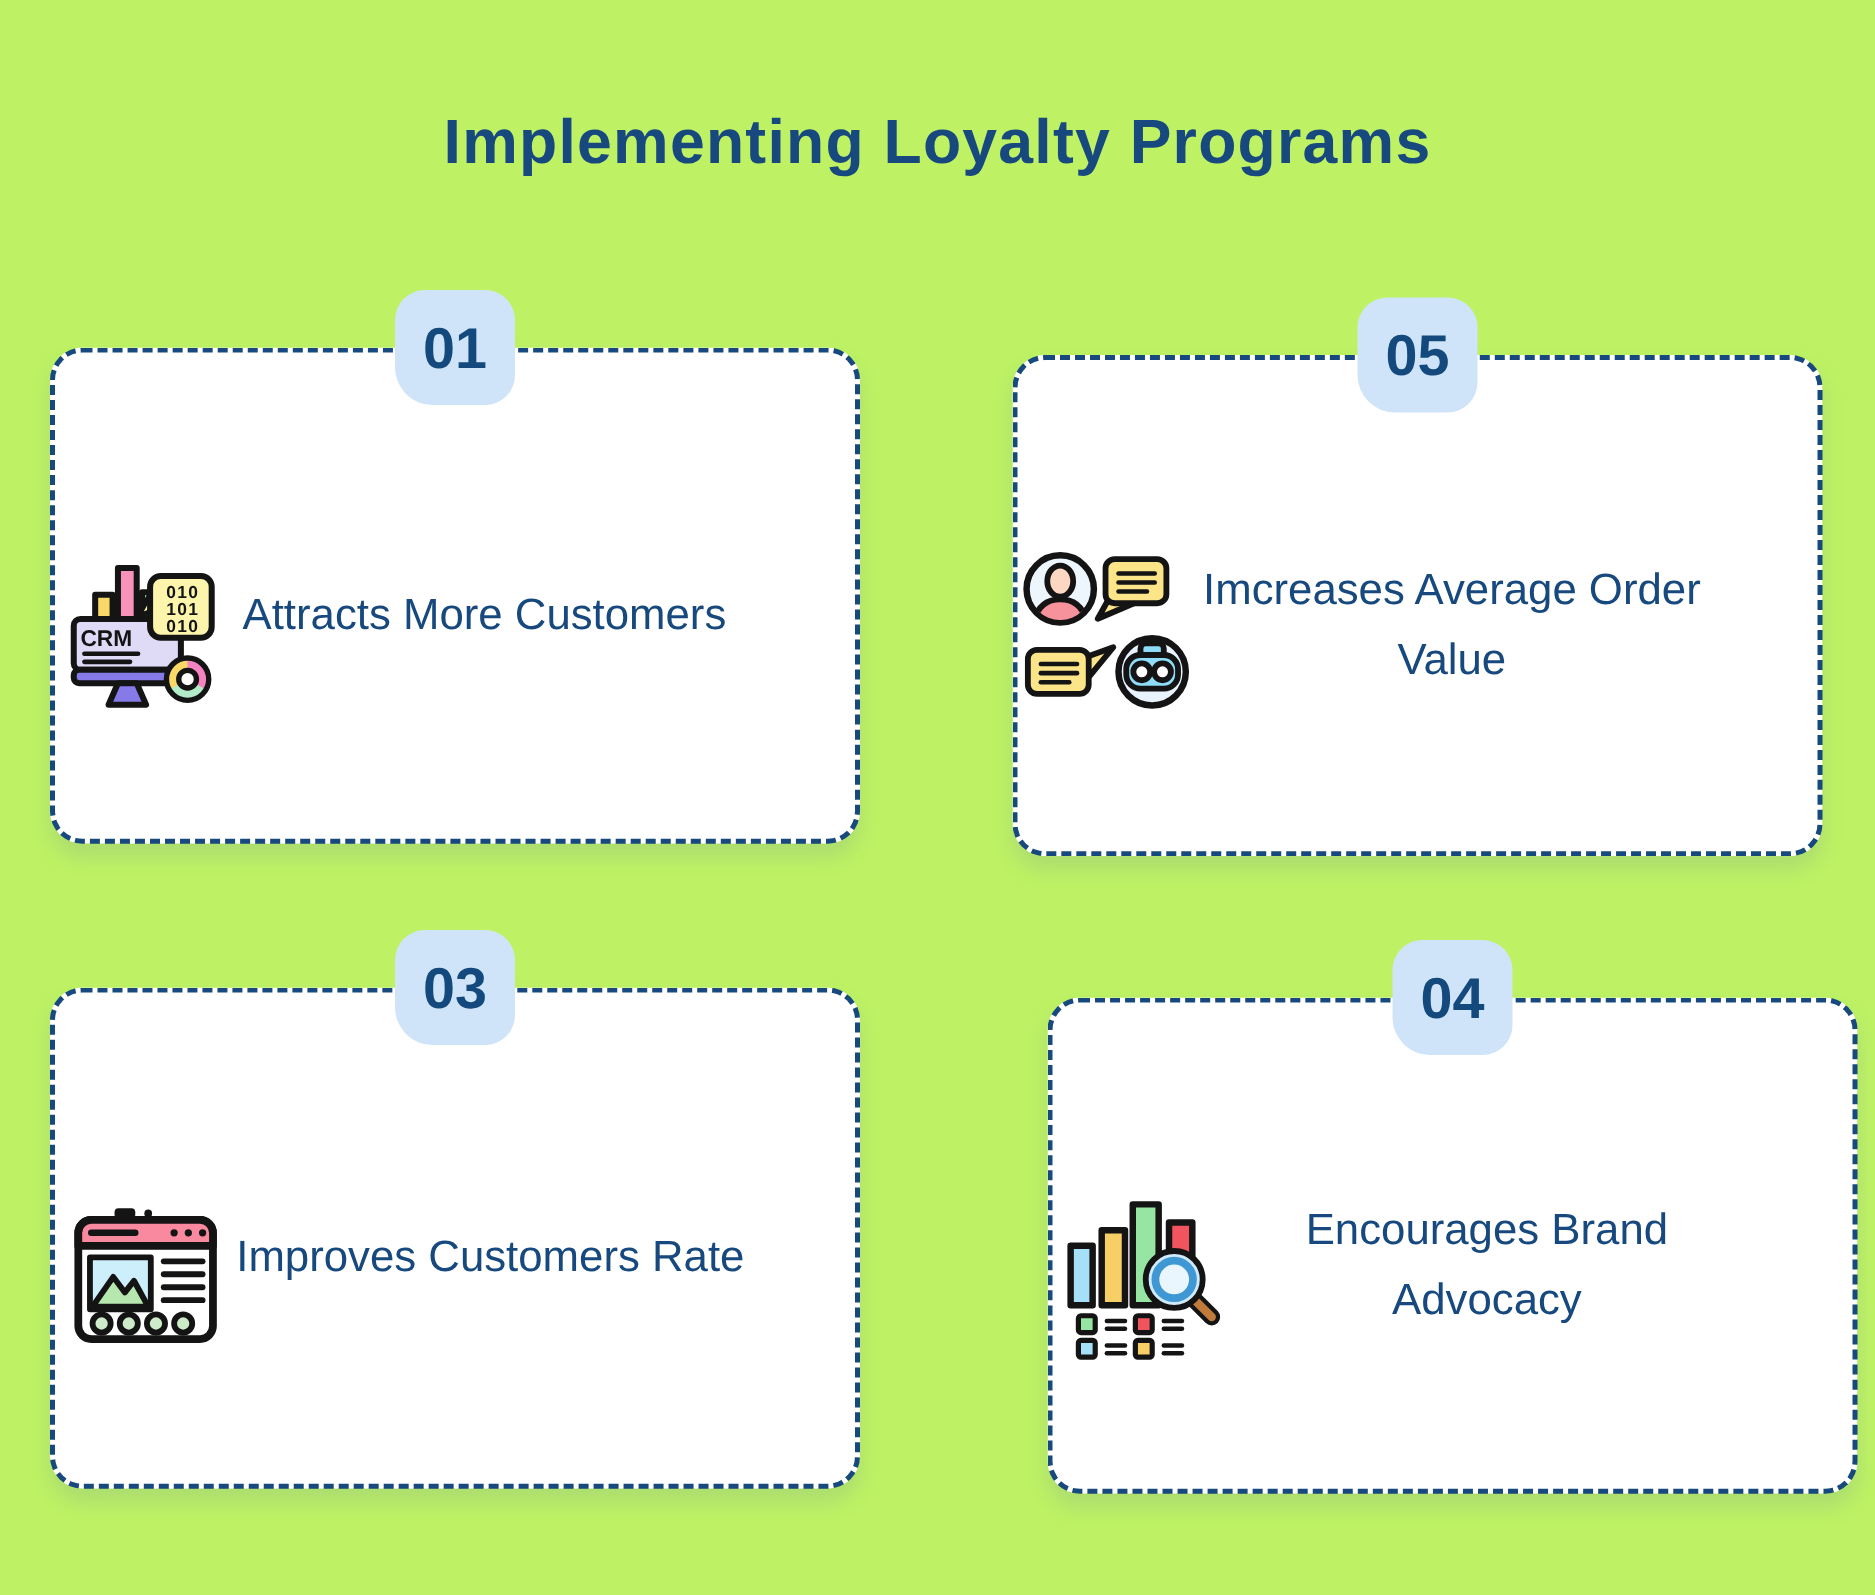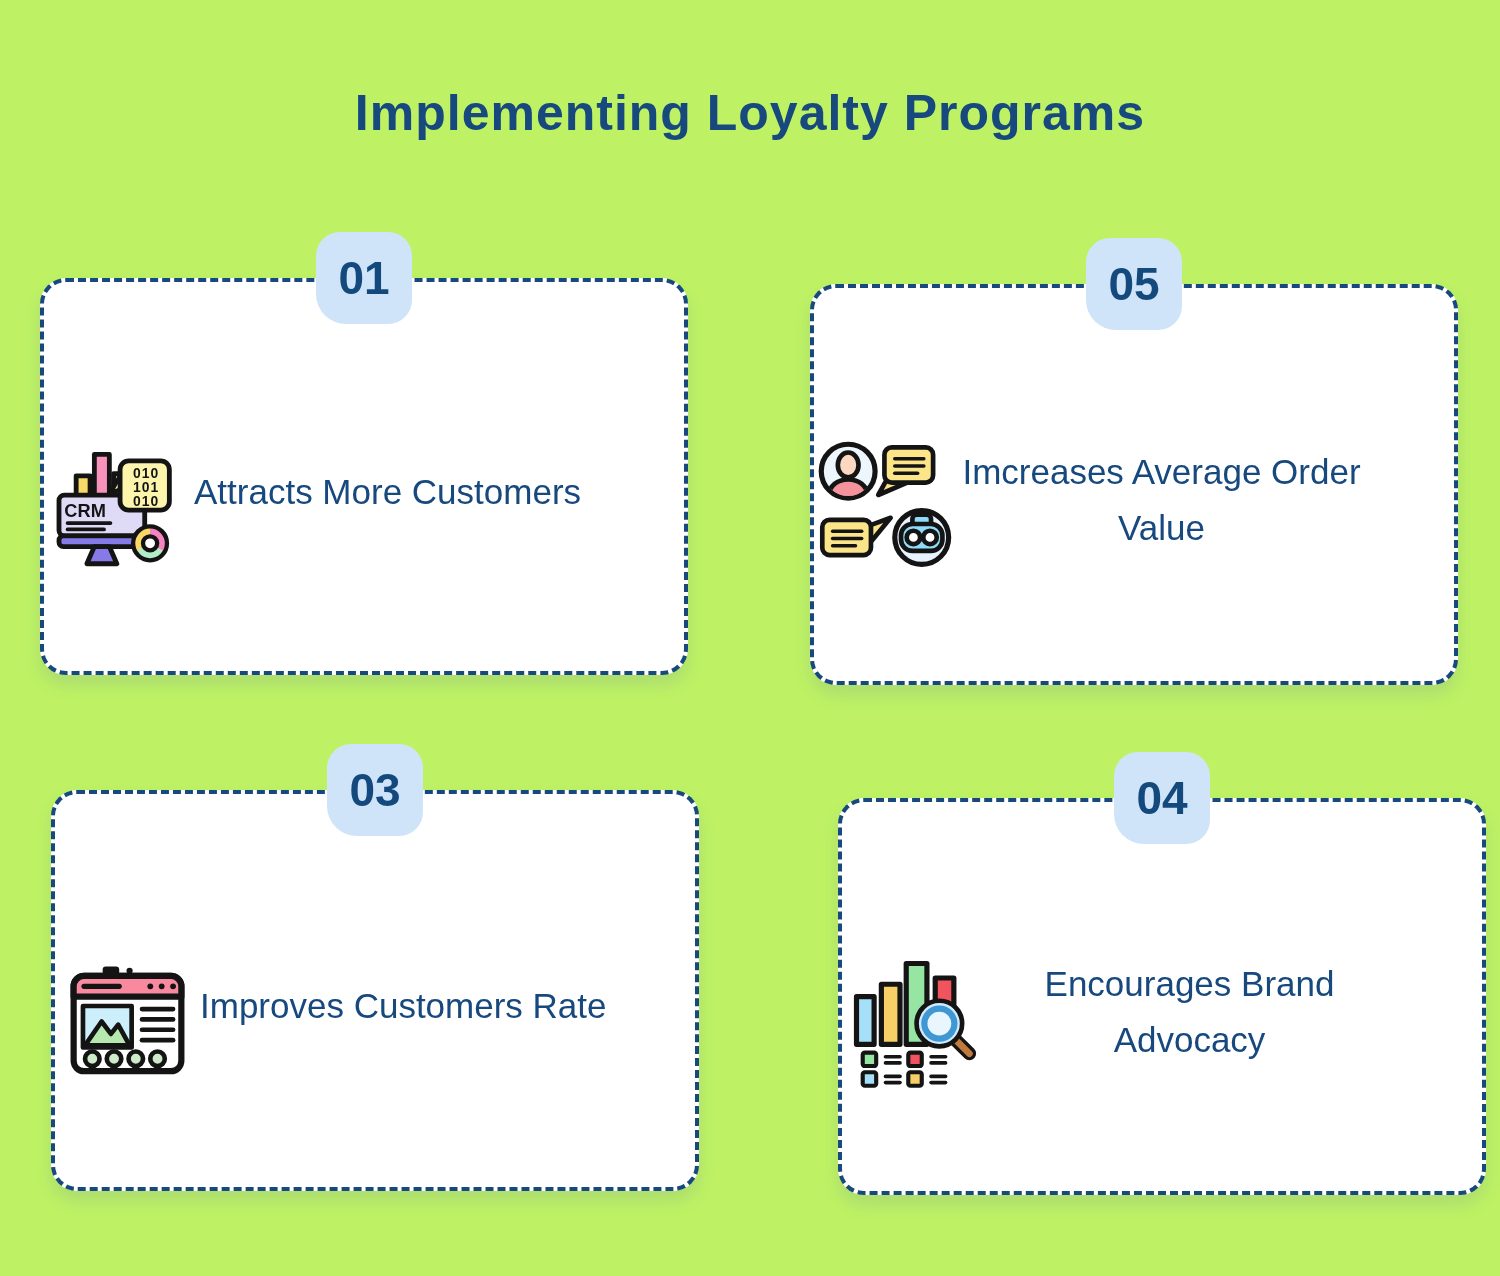--- a/index.html
+++ b/index.html
@@ -30,21 +30,21 @@
     background:#ffffff;
     border:4px dashed #17497e;
     border-radius:26px;
     box-shadow:0 10px 16px rgba(96,128,166,0.18);
     display:flex;
     flex-direction:row;
     align-items:center;
   }
   .card-1{ left:40px;  top:278px; width:640px; height:389px; }
   .card-2{ left:810px; top:284px; width:640px; height:393px; }
-  .card-3{ left:40px;  top:790px; width:640px; height:393px;margin-left:11px; }
+  .card-3{ left:40px;  top:790px; width:640px; height:393px; }
   .card-4{ left:810px; top:798px; width:640px; height:389px;margin-left:28px; }
 
   .badge{
     position:absolute;
     top:-50px;
     left:50%;
     transform:translateX(-50%);
     width:96px;
     height:92px;
     background:#cfe4f8;

